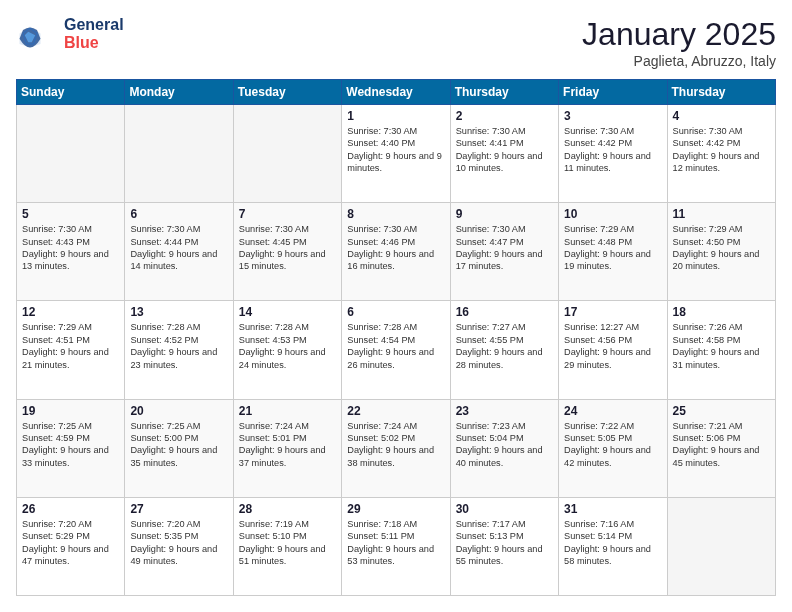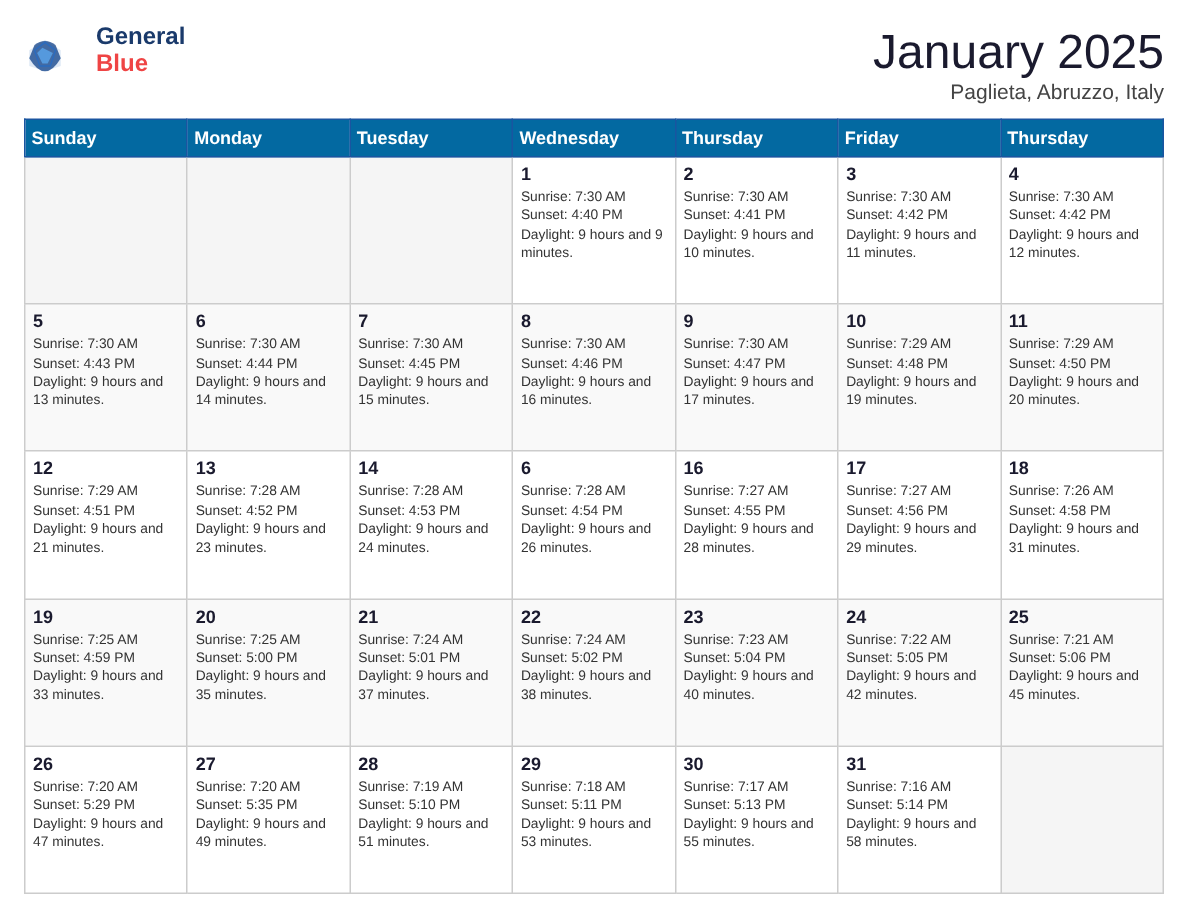--- a/index.html
+++ b/index.html
@@ -232,21 +232,21 @@
 Daylight: 9 hours and 26 minutes.</div>
           </td>
           <td>
             <div class="day-num">16</div>
             <div class="cell-text">Sunrise: 7:27 AM
 Sunset: 4:55 PM
 Daylight: 9 hours and 28 minutes.</div>
           </td>
           <td>
             <div class="day-num">17</div>
-            <div class="cell-text">Sunrise: 7:27 AM
+            <div class="cell-text">Sunrise: 12:27 AM
 Sunset: 4:56 PM
 Daylight: 9 hours and 29 minutes.</div>
           </td>
           <td>
             <div class="day-num">18</div>
             <div class="cell-text">Sunrise: 7:26 AM
 Sunset: 4:58 PM
 Daylight: 9 hours and 31 minutes.</div>
           </td>
         </tr>

